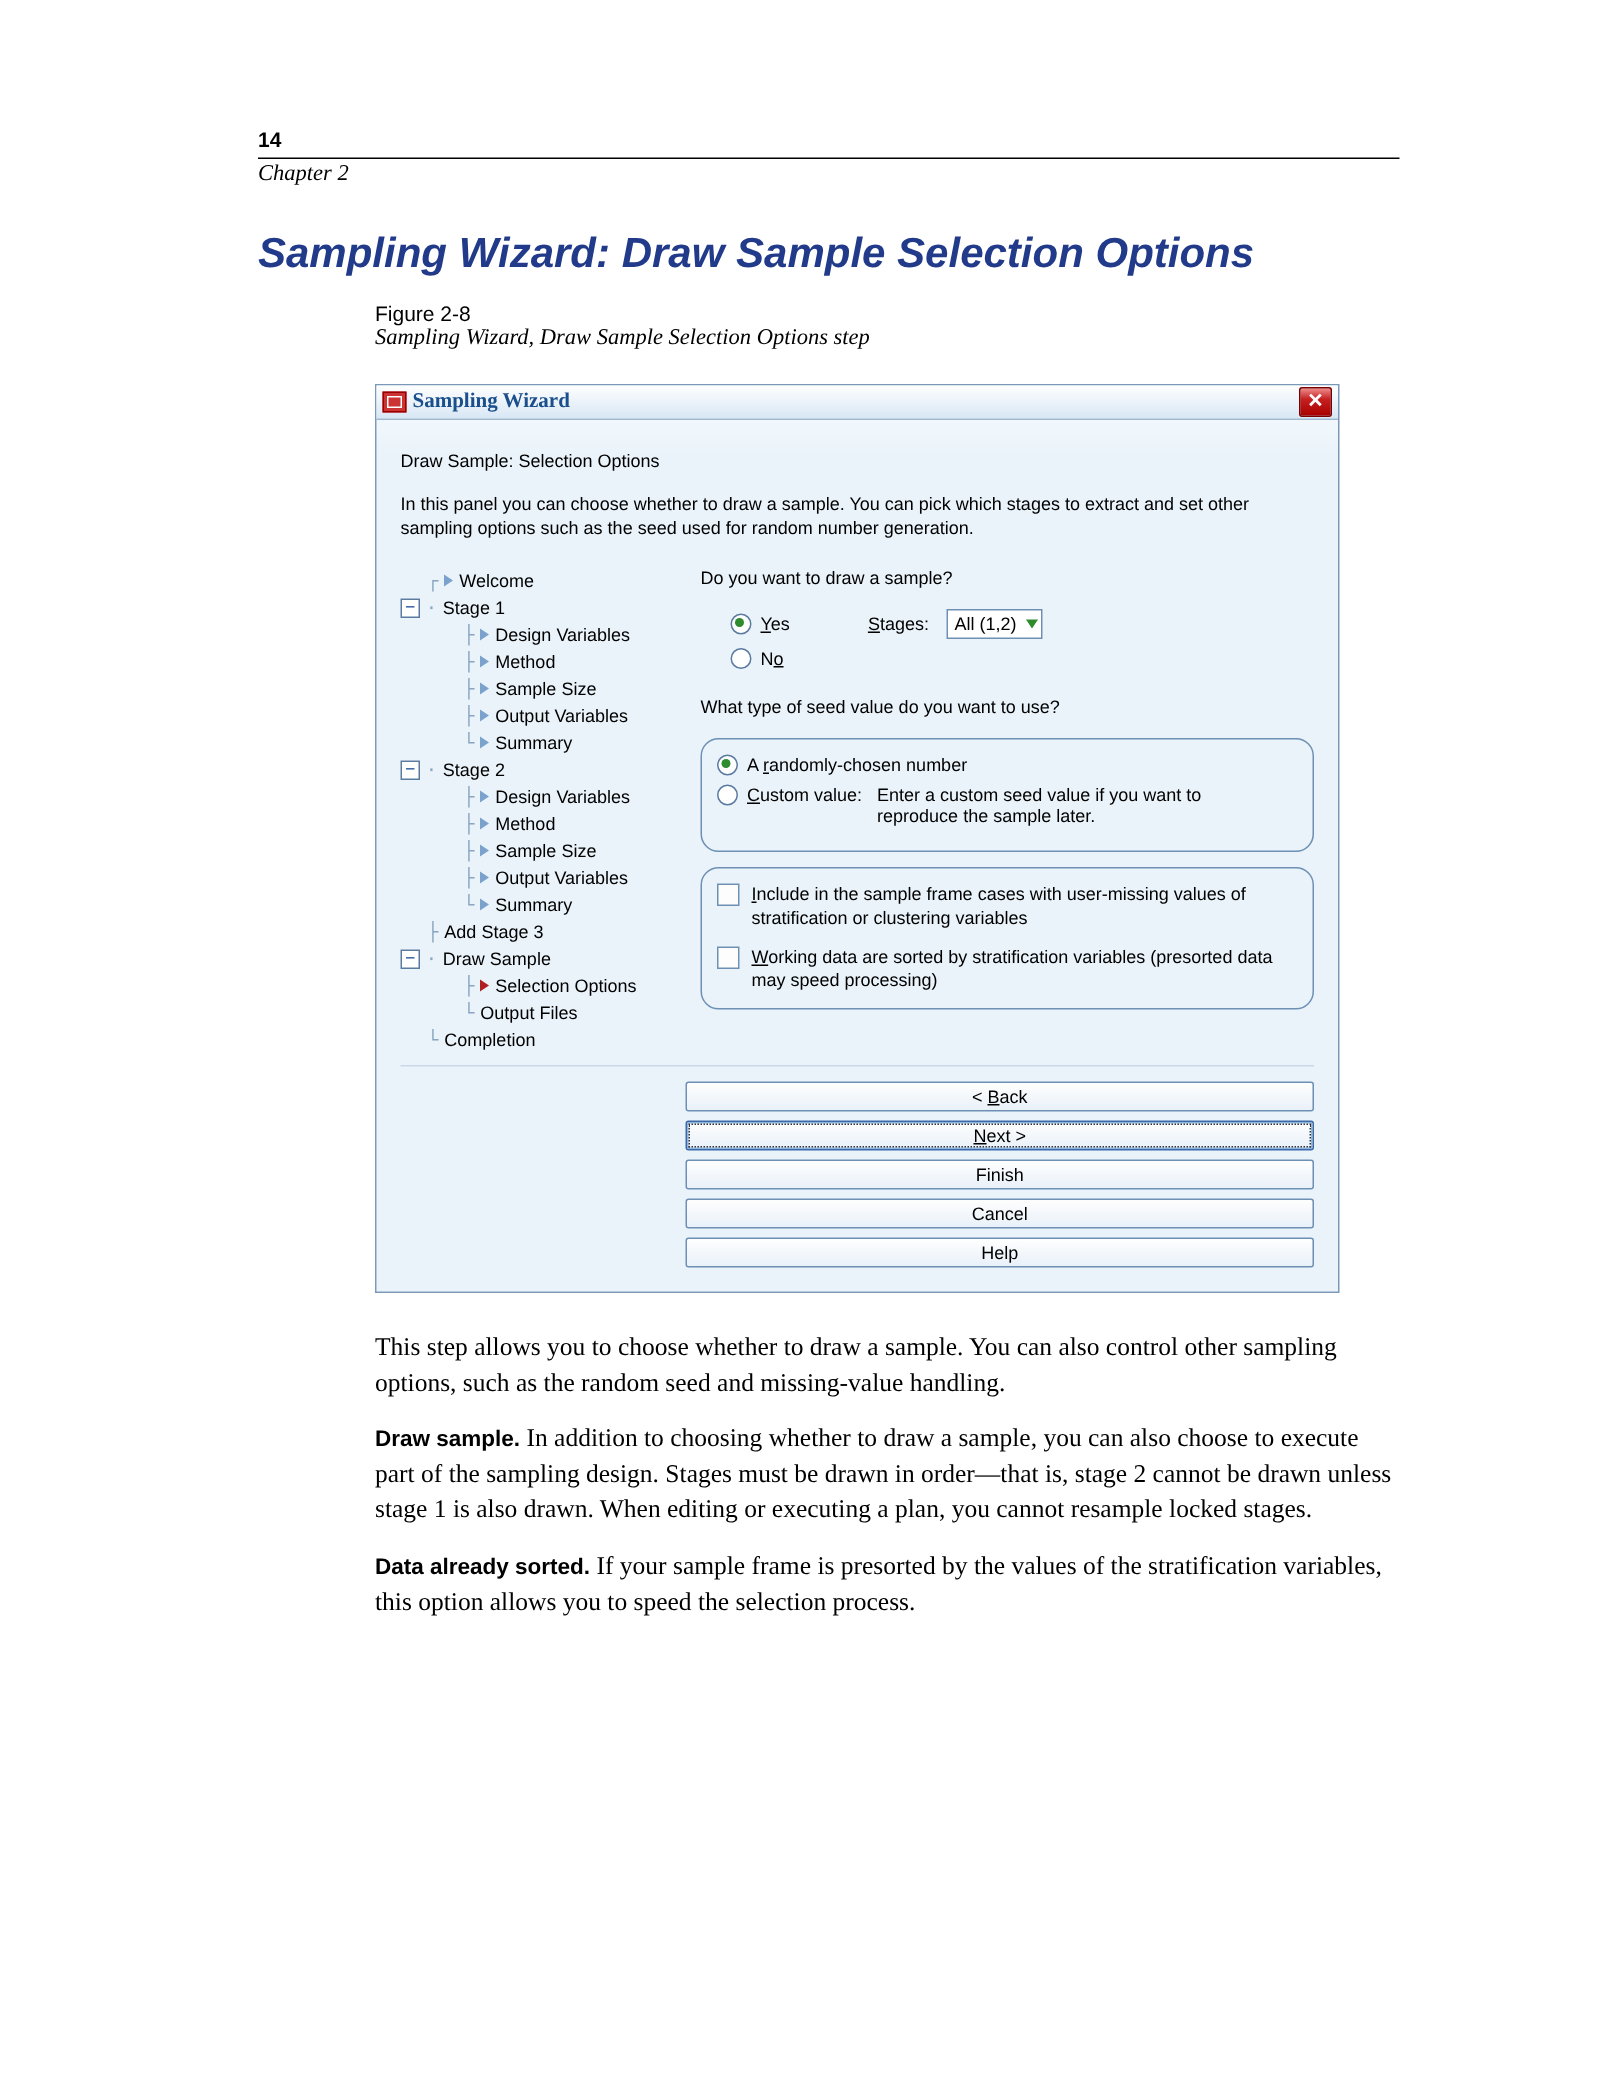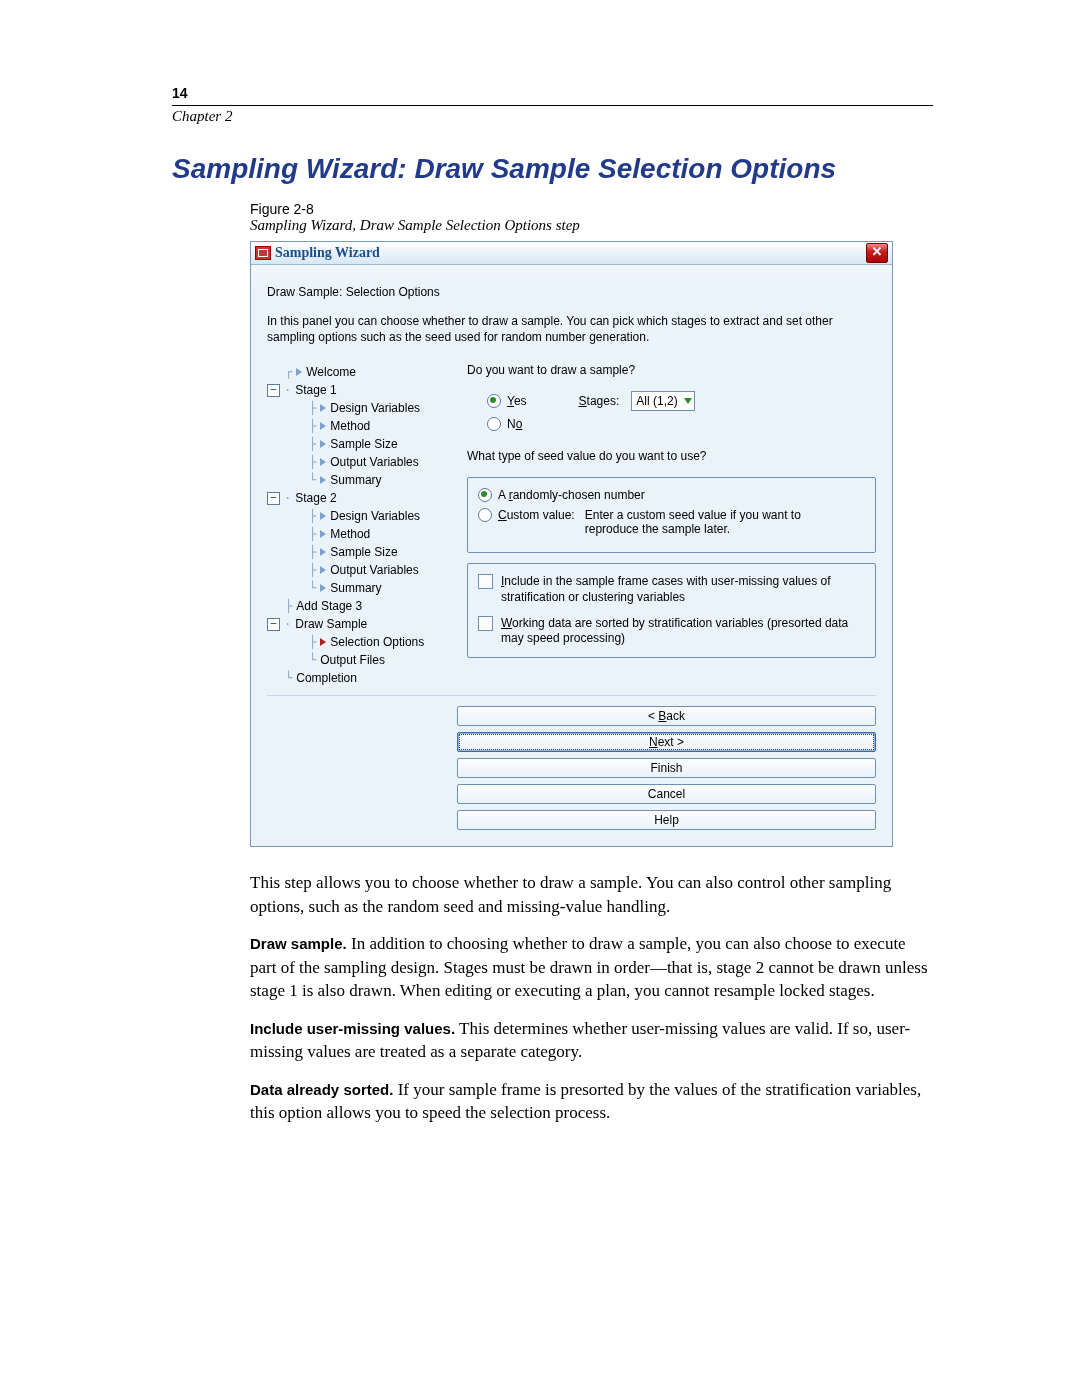--- a/index.html
+++ b/index.html
@@ -42,21 +42,21 @@
   .figlabel {
     font-family: Arial, Helvetica, sans-serif;
     font-size: 14px;
     margin-left: 78px;
   }
   .figcaption {
     font-family: "Times New Roman", Times, serif;
     font-style: italic;
     font-size: 15px;
     margin-left: 78px;
-    margin-bottom: 7px;
+    margin-bottom: 22px;
   }
 
   
   .dialog {
     width: 641px;
     margin-left: 78px;
     border: 1px solid #7a99b8;
     background: linear-gradient(#f7fbff, #eaf3fa 8%, #eaf3fa 100%);
     font-family: Tahoma, Arial, sans-serif;
     font-size: 12px;
@@ -176,21 +176,21 @@
     height: 18px; font-size: 12px; padding: 0 2px 0 4px;
   }
   .combo .arrow {
     width: 0; height: 0; margin-left: 6px;
     border-left: 4px solid transparent;
     border-right: 4px solid transparent;
     border-top: 6px solid #2e8b2e;
   }
   fieldset.group {
     border: 1px solid #6d90b4;
-    border-radius: 2px;
+    border-radius: 12px;
     padding: 10px 10px 10px 10px;
     margin: 0 0 10px 0;
   }
   .hint {
     font-size: 12px;
     margin-left: 4px;
   }
   .checkbox {
     width: 13px; height: 13px; border: 1px solid #6d90b4; background: #fdfdfd;
     flex-shrink: 0;
@@ -406,17 +406,16 @@
         <span class="btn">Finish</span>
         <span class="btn">Cancel</span>
         <span class="btn">Help</span>
       </div>
     </div>
   </div>
 
   <div class="body-text">
     <p>This step allows you to choose whether to draw a sample. You can also control other sampling options, such as the random seed and missing-value handling.</p>
     <p><span class="lead">Draw sample.</span><span> In addition to choosing whether to draw a sample, you can also choose to execute part of the sampling design. Stages must be drawn in order—that is, stage 2 cannot be drawn unless stage 1 is also drawn. When editing or executing a plan, you cannot resample locked stages.</span></p>
-    <p><span class="lead">Include user-missing values.</span><span> This determines whether user-missing values are valid. If so, user-missing values are treated as a separate category.</span></p>
     <p><span class="lead">Data already sorted.</span><span> If your sample frame is presorted by the values of the stratification variables, this option allows you to speed the selection process.</span></p>
   </div>
 
 </div>
 
 </body></html>

